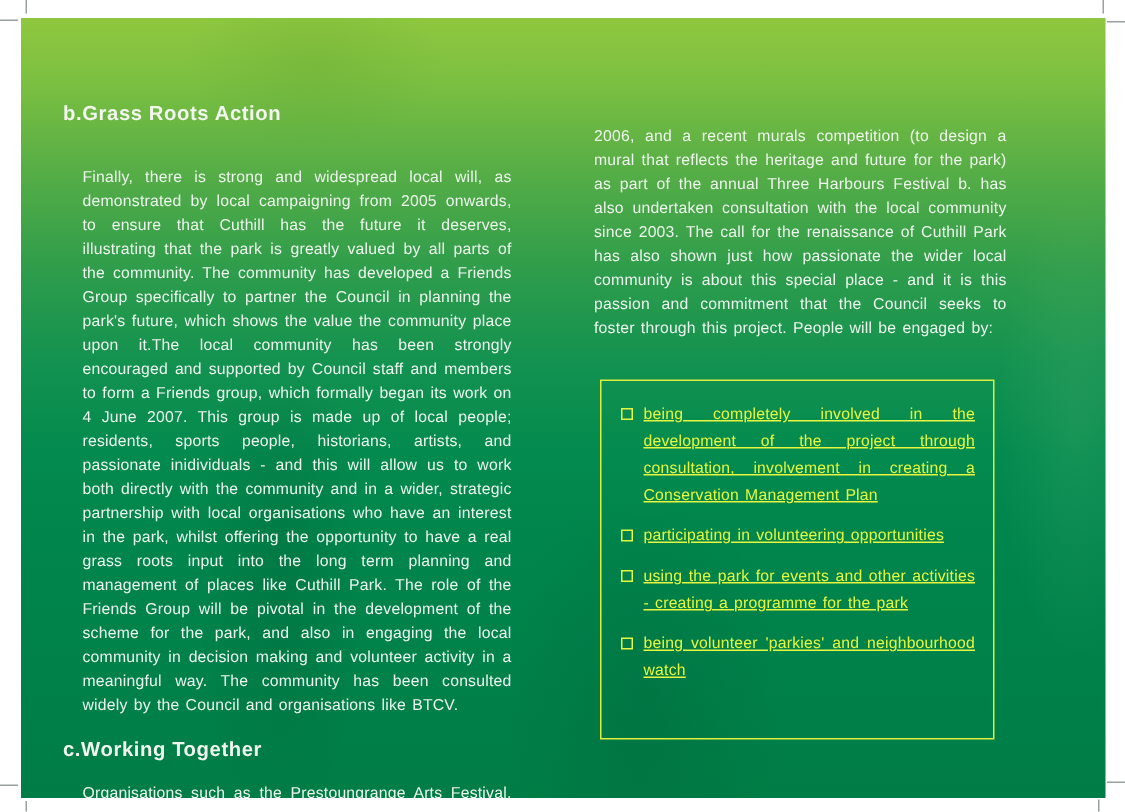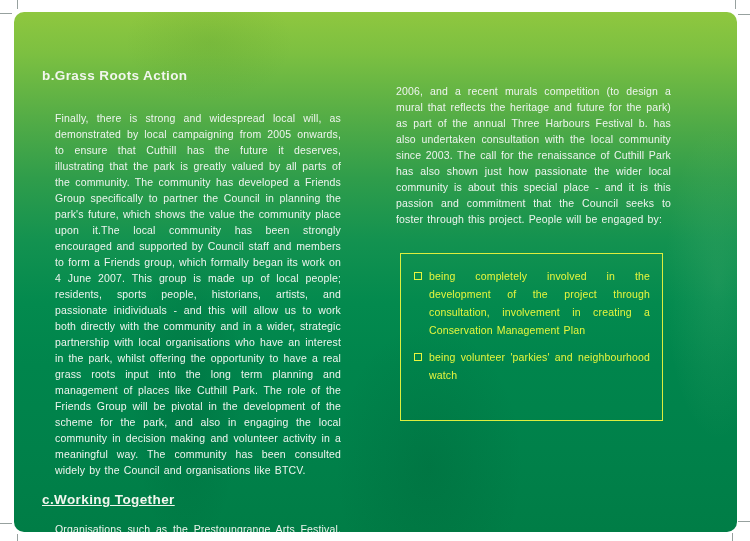--- a/index.html
+++ b/index.html
@@ -6,55 +6,54 @@
   body{
     width:750px;height:541px;background:#ffffff;overflow:hidden;
     font-family:"Liberation Sans", sans-serif;position:relative;
   }
   .page{
     position:absolute;left:14px;top:12px;width:723px;height:520px;
     background:linear-gradient(180deg,
       #8fc73f 0%, #7cc041 8%, #55ad46 20%, #2f9d4b 32%,
       #139250 44%, #038a4e 56%, #00854c 68%, #00814a 84%, #007d46 100%);
     overflow:hidden;
-    border-radius:10px;
   }
   
   .wm{position:absolute;pointer-events:none;}
   .wm1{left:118px;top:250px;width:110px;height:290px;
        background:radial-gradient(ellipse at 50% 40%, rgba(0,62,34,.16), rgba(0,62,34,0) 72%);}
   .wm2{left:320px;top:310px;width:190px;height:240px;
        background:radial-gradient(ellipse at 50% 60%, rgba(0,62,34,.15), rgba(0,62,34,0) 70%);}
   .wm3{left:650px;top:110px;width:90px;height:320px;
        background:radial-gradient(ellipse at 60% 50%, rgba(190,230,170,.10), rgba(190,230,170,0) 70%);}
   .wm4{left:110px;top:-30px;width:170px;height:120px;
        background:radial-gradient(ellipse at 50% 50%, rgba(40,110,20,.10), rgba(40,110,20,0) 70%);}
 
   .col-left{position:absolute;left:28px;top:56px;width:312px;}
   .col-right{position:absolute;left:369px;top:58px;width:301px;}
 
   .heading{
     margin:0 0 26px 0;color:#f2f6ee;font-size:13.5px;font-weight:bold;
     letter-spacing:.4px;line-height:16px;
   }
-  .heading.second{margin:14px 0 0 0;text-decoration:underline;}
+  .heading.second{margin:14px 0 0 0;}
   .body-text{
     margin:13px;color:#eef4ee;font-size:10.5px;line-height:16px;
     text-align:justify;letter-spacing:.15px;word-spacing:1px;
   }
 
   .engagement-box{
     margin:26px 0 0 17px;width:263px;box-sizing:border-box;
     border:1px solid #dcee3e;padding:13px 12px 20px 12px;
   }
   .engagement-list{list-style:none;margin:0;padding:0;}
   .engagement-list li{
     position:relative;padding-left:16px;margin:0 0 9px 0;
     color:#e7f63e;font-size:10.5px;line-height:18px;text-align:justify;
-    letter-spacing:.15px;word-spacing:1px;
+    letter-spacing:.15px;word-spacing:1px;text-decoration:underline;
   }
   .engagement-list li:last-child{margin-bottom:16px;}
   .sq-bullet{
     position:absolute;left:1px;top:5px;width:6px;height:6px;
     border:1px solid #e7f63e;background:transparent;
   }
 
   .crop{position:absolute;background:#97a19f;}
   .c-tl-v{left:17px;top:0;width:1px;height:9px;}
   .c-tl-h{left:0;top:13px;width:12px;height:1px;}
@@ -85,20 +84,25 @@
     <p class="body-text">2006, and a recent murals competition (to design a mural that reflects the heritage and future for the park) as part of the annual Three Harbours Festival b. has also undertaken consultation with the local community since 2003. The call for the renaissance of Cuthill Park has also shown just how passionate the wider local community is about this special place - and it is this passion and commitment that the Council seeks to foster through this project. People will be engaged by:</p>
 
     <div class="engagement-box">
       <ul class="engagement-list">
         <li>
           <span class="sq-bullet"></span>
           <span>being completely involved in the development of the project through consultation, involvement in creating a Conservation Management Plan</span>
         </li>
         <li>
           <span class="sq-bullet"></span>
+          <span>participating in volunteering opportunities</span>
+        </li>
+        <li>
+          <span class="sq-bullet"></span>
+          <span>using the park for events and other activities - creating a programme for the park</span>
         </li>
         <li>
           <span class="sq-bullet"></span>
           <span>being volunteer 'parkies' and neighbourhood watch</span>
         </li>
 
       </ul>
     </div>
   </div>
 </div>

